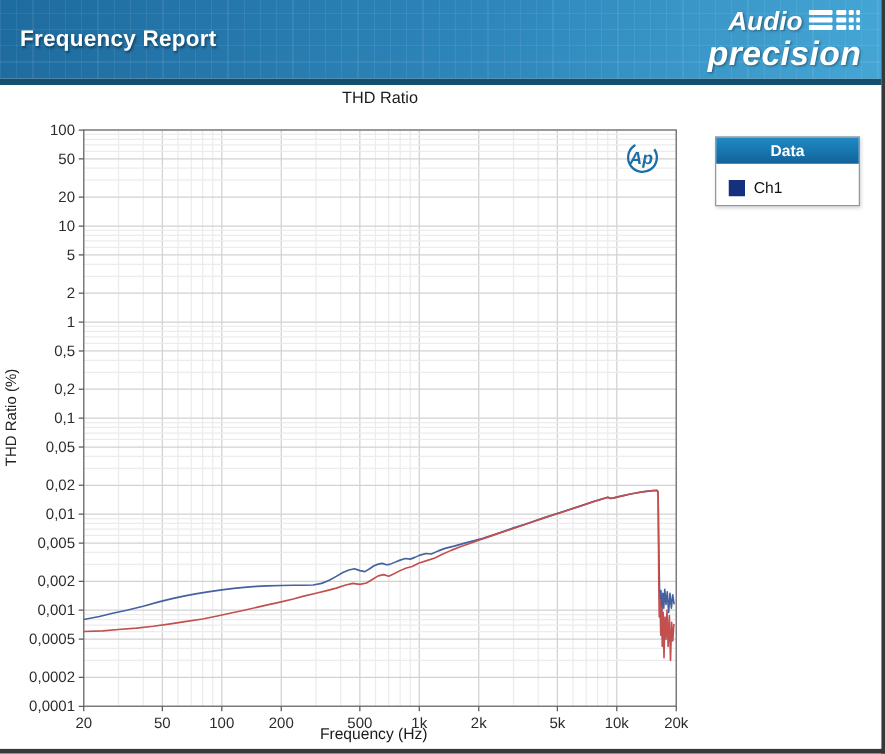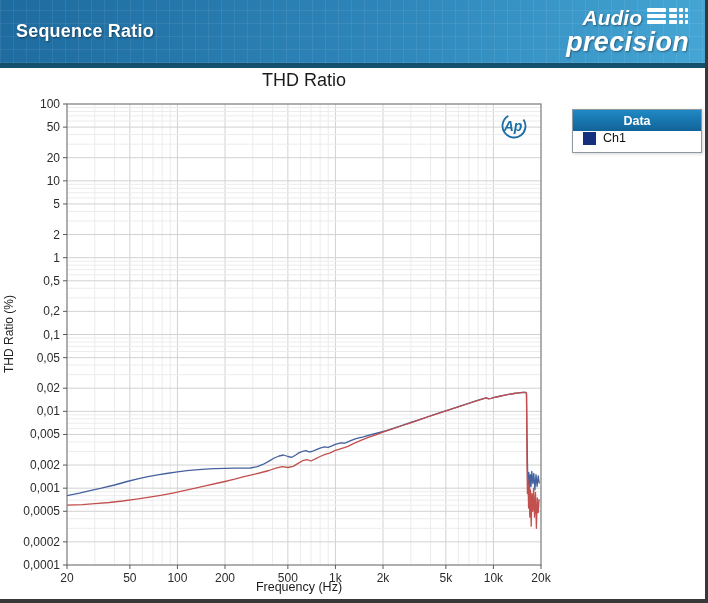--- a/index.html
+++ b/index.html
@@ -26,44 +26,44 @@
   }
   .logo{display:flex;flex-direction:column;align-items:flex-end;color:#fff;
     font-style:italic;font-weight:bold;line-height:1;
     text-shadow:1px 1px 2px rgba(0,0,0,0.4);}
   .logo-top{display:flex;gap:5px;font-size:21px;}
   .logo-bottom{font-size:27px;margin-top:-3px;letter-spacing:0.3px;}
   
   .report{position:relative;width:708px;height:531px;background:#fff;}
   #chart-svg{position:absolute;left:0;top:0;}
   .chart-title{position:absolute;left:67px;top:2px;width:474px;text-align:center;
-    font-size:18px;color:#1b1b1b;}
+    font-size:13px;color:#1b1b1b;}
   .timestamp{position:absolute;top:16px;right:152px;font-size:12.5px;color:#1b1b1b;}
   .ylabel{position:absolute;left:-46px;top:259px;width:110px;text-align:center;
     transform:rotate(-90deg);font-size:12px;color:#222;}
   .xlabel{position:absolute;left:62px;top:512px;width:474px;text-align:center;
     font-size:12.5px;color:#1b1b1b;}
   
-  .legend{position:absolute;left:572px;top:41px;width:130px;box-sizing:border-box;
+  .legend{position:absolute;left:572px;top:41px;width:116px;box-sizing:border-box;
     border:1px solid #8e99a2;background:#fff;box-shadow:1px 1px 3px rgba(0,0,0,0.18);text-align:center;}
   .legend-header{height:21px;display:flex;align-items:center;justify-content:center;
     background:linear-gradient(var(--lg1,#2089c4),var(--lg2,#116399));
     color:#fff;font-weight:bold;font-size:12.5px;}
-  .legend-row{display:flex;align-items:center;gap:7px;padding:0 10px 2px;
+  .legend-row{display:flex;align-items:center;gap:7px;padding:12px 10px 2px;
     font-size:12.5px;color:#111;}
   .legend-row:last-child{padding-bottom:7px;}
   .swatch{width:13px;height:13px;display:inline-block;flex:0 0 13px;}
 </style>
 </head>
 <body>
 
 <div class="page" style="--hdr1: #1e6b9f; --hdr2: #2e86ba; --hdr3: #45a6d5; --header-strip: #14506e; --lg1: #2089c4; --lg2: #116399;">
 
   <div class="header">
-    <div class="header-title">Sequence Ratio</div>
+    <div class="header-title">Frequency Report</div>
     <div class="logo">
       <div class="logo-top">
         <span>Audio</span>
         <span>
           <svg width="42" height="22" viewBox="0 0 42 22" aria-hidden="true">
             <g fill="#ffffff">
               <rect x="0" y="1" width="19" height="4" rx="1"></rect>
                 <rect x="22" y="1" width="8" height="4" rx="1"></rect>
                 <rect x="32" y="1" width="4" height="4" rx="1"></rect>
                 <rect x="38" y="1" width="3" height="4" rx="1"></rect>

